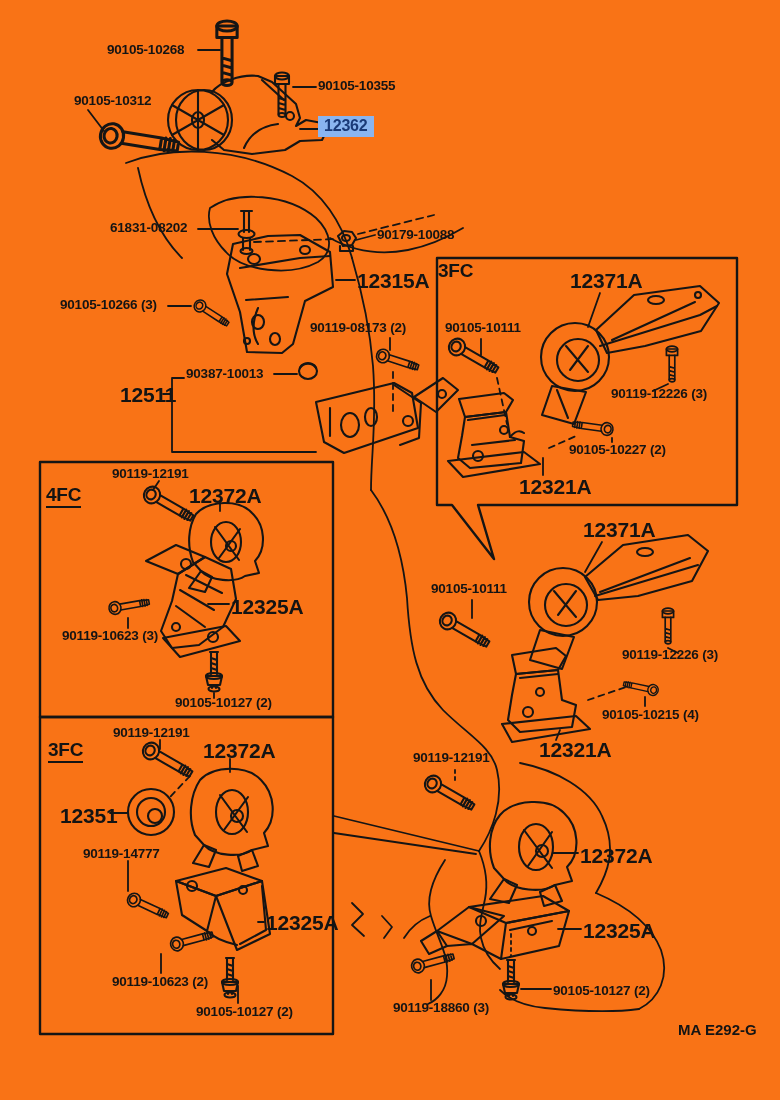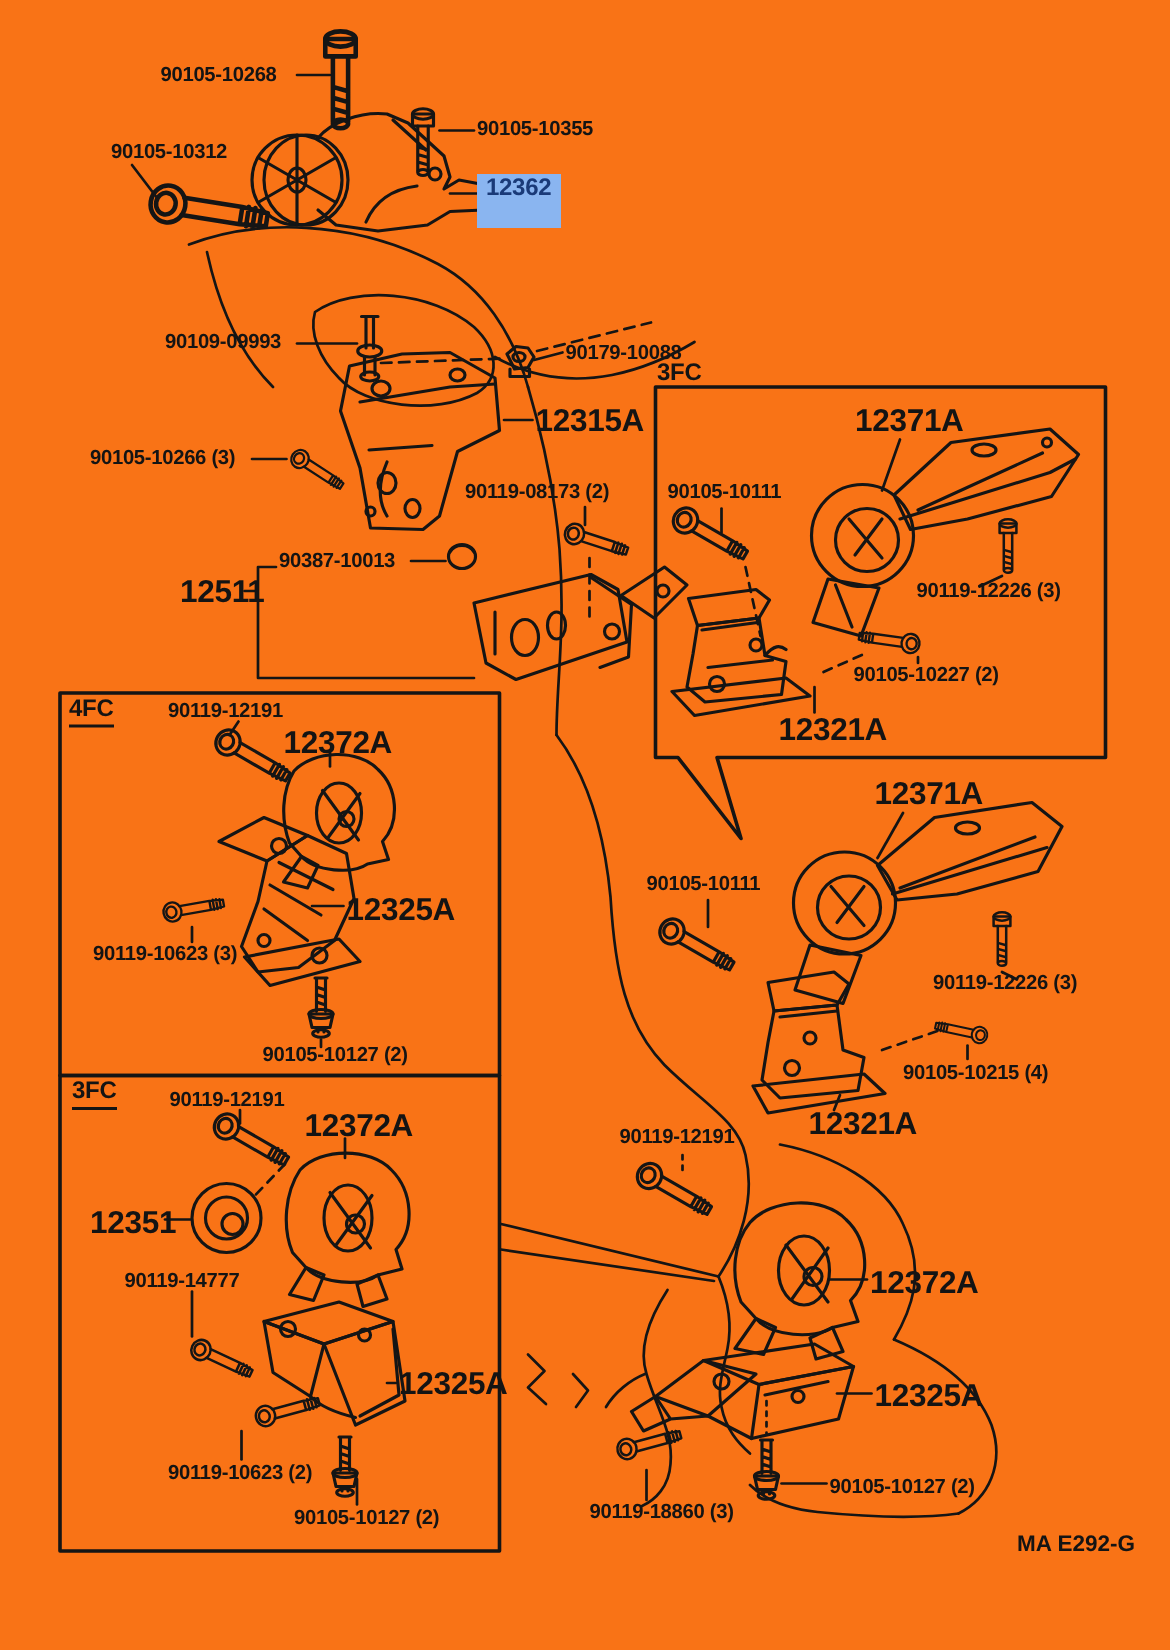--- a/index.html
+++ b/index.html
@@ -3,24 +3,24 @@
 <meta charset="utf-8">
 <style>
   html,body{margin:0;padding:0;background:#fff;}
   #stage{position:relative;width:780px;height:1100px;background:#f97316;overflow:hidden;
          font-family:Liberation Sans, sans-serif;}
   #art{position:absolute;left:0;top:0;}
   .lb{position:absolute;color:#141414;font-weight:bold;white-space:nowrap;line-height:1.05;
       letter-spacing:-0.2px;}
   .sm{font-size:13.5px;}
   .lg{font-size:21px;}
-  .fc{font-size:16px;}
+  .fc{font-size:19px;margin-top:20px;}
   .fc.ul{border-bottom:2.5px solid #141414;padding-bottom:1px;}
   .code{font-size:15px;letter-spacing:0;}
-  .hl{font-size:16px;padding:2px 6px 17px 6px;}
+  .hl{font-size:16px;padding:2px 6px 2px 6px;}
 </style>
 </head>
 <body>
 
 <div id="stage">
 
 <svg id="art" width="780" height="1100" viewBox="0 0 780 1100">
 <defs>
   <g id="bolt">
     <ellipse rx="8" ry="8.5"></ellipse>
@@ -320,21 +320,21 @@
     <path d="M521,989 H551"></path>
     <path d="M431,980 V1000"></path>
   </g>
 </g>
 </svg>
 
 <div class="lb sm" style="left:107px;top:43px">90105-10268</div>
 <div class="lb sm" style="left:318px;top:79px">90105-10355</div>
 <div class="lb sm" style="left:74px;top:94px">90105-10312</div>
 <div class="lb hl" style="left:318px;top:116px;background:#8ab5f0;color:#1a3a78">12362</div>
-<div class="lb sm" style="left:110px;top:221px">90109-09993</div>
+<div class="lb sm" style="left:110px;top:221px">61831-08202</div>
 <div class="lb sm" style="left:377px;top:228px">90179-10088</div>
 <div class="lb fc" style="left:438px;top:241px">3FC</div>
 <div class="lb lg" style="left:357px;top:270px">12315A</div>
 <div class="lb sm" style="left:60px;top:298px">90105-10266 (3)</div>
 <div class="lb sm" style="left:310px;top:321px">90119-08173 (2)</div>
 <div class="lb sm" style="left:186px;top:367px">90387-10013</div>
 <div class="lb lg" style="left:120px;top:384px">12511</div>
 <div class="lb lg" style="left:570px;top:270px">12371A</div>
 <div class="lb sm" style="left:445px;top:321px">90105-10111</div>
 <div class="lb sm" style="left:611px;top:387px">90119-12226 (3)</div>

